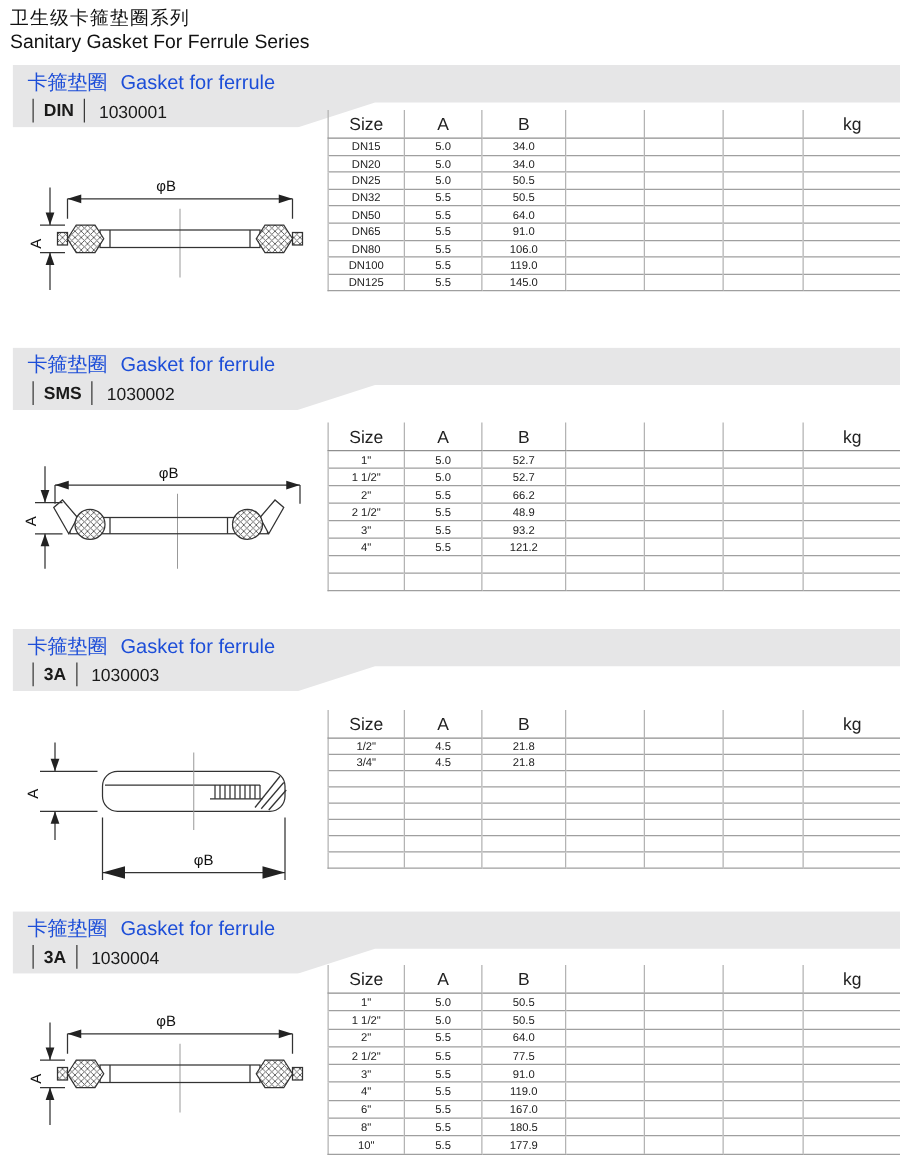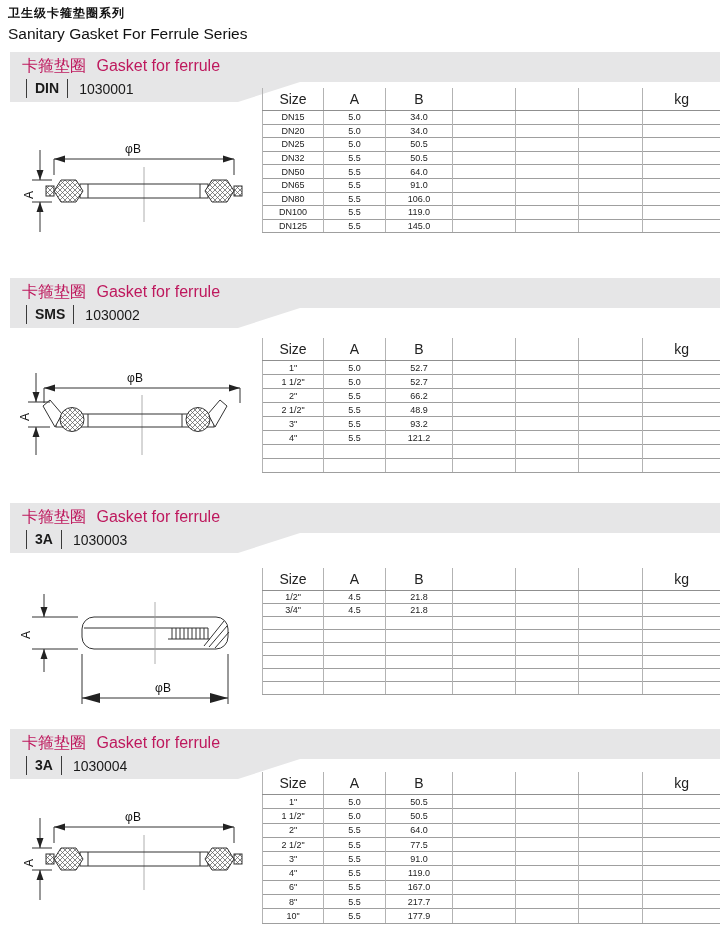--- a/index.html
+++ b/index.html
@@ -1,24 +1,24 @@
 <!DOCTYPE html>
 <html><head>
 <meta charset="utf-8">
 <style>
   html,body{margin:0;padding:0;background:#fff;}
   #page{position:relative;width:720px;height:927px;background:#ffffff;overflow:hidden;
         font-family:"Liberation Sans",sans-serif;color:#111;}
   
-  .title-zh{position:absolute;left:8px;top:5px;font-size:12px;font-weight:bold;letter-spacing:1px;}
+  .title-zh{position:absolute;left:8px;top:5px;font-size:15px;font-weight:normal;letter-spacing:1px;}
   .title-en{position:absolute;left:8px;top:25px;font-size:15.5px;font-weight:normal;}
   
   .band{position:absolute;left:10px;width:710px;height:50px;background:#e6e6e7;
         clip-path:polygon(0 0,100% 0,100% 30px,290px 30px,228px 100%,0 100%);}
-  .band-line1{padding:4px 0 0 12px;font-size:16px;color:#be185d;}
+  .band-line1{padding:4px 0 0 12px;font-size:16px;color:#1d4ed8;}
   .band-line1 .en{margin-left:6px;}
   .band-line2{padding:2px 0 0 16px;font-size:14px;color:#1a1a1a;display:flex;align-items:center;}
   .std{display:inline-block;border-left:1.5px solid #3a3a3a;border-right:1.5px solid #3a3a3a;
        padding:1px 8px;line-height:17px;font-weight:bold;}
   .num{margin-left:11px;}
   
   table.spec{position:absolute;border-collapse:collapse;table-layout:fixed;width:458px;left:262px;}
   table.spec th{font-size:14px;font-weight:normal;color:#222;height:22px;text-align:center;
                 vertical-align:middle;border-left:1px solid #b3b3b3;border-bottom:1px solid #8f8f8f;padding:0;}
   table.spec td{font-size:9px;color:#222;text-align:center;vertical-align:middle;
@@ -604,21 +604,21 @@
           <td>5.5</td>
           <td>167.0</td>
           <td></td>
           <td></td>
           <td></td>
           <td></td>
         </tr>
         <tr>
           <td>8"</td>
           <td>5.5</td>
-          <td>217.7</td>
+          <td>180.5</td>
           <td></td>
           <td></td>
           <td></td>
           <td></td>
         </tr>
         <tr>
           <td>10"</td>
           <td>5.5</td>
           <td>177.9</td>
           <td></td>

